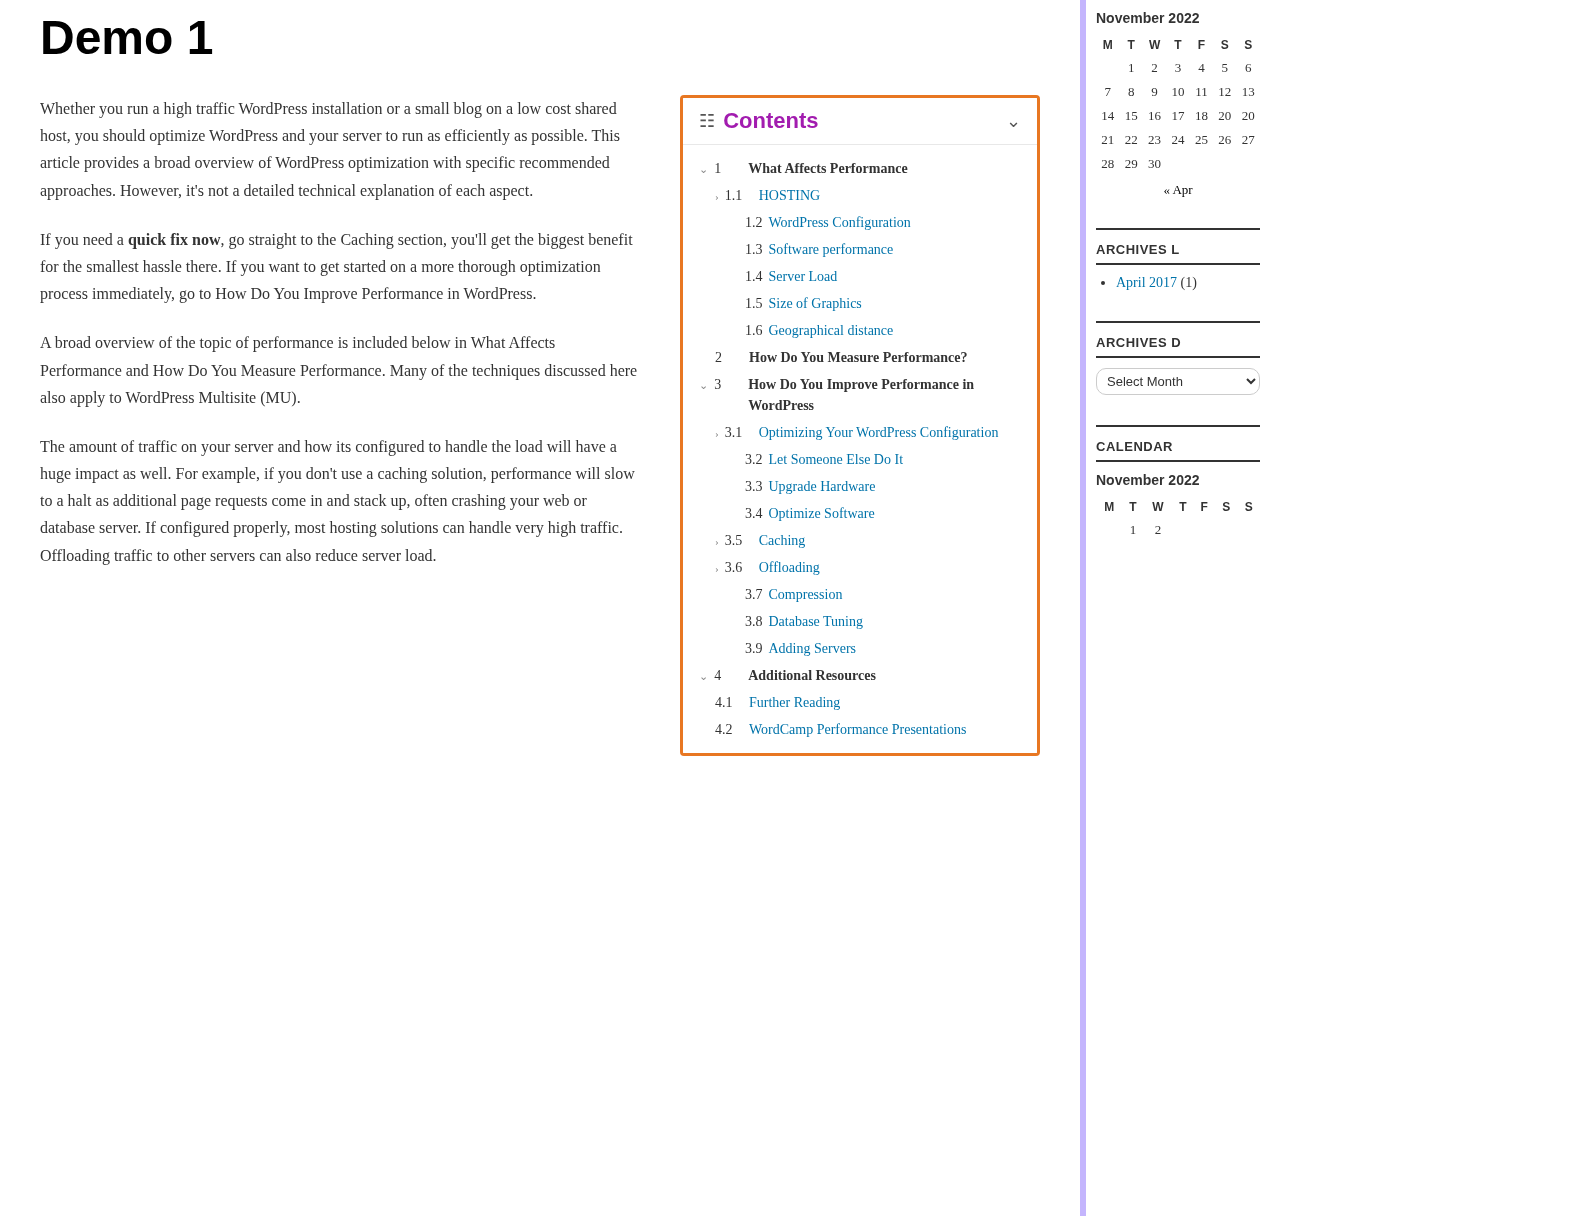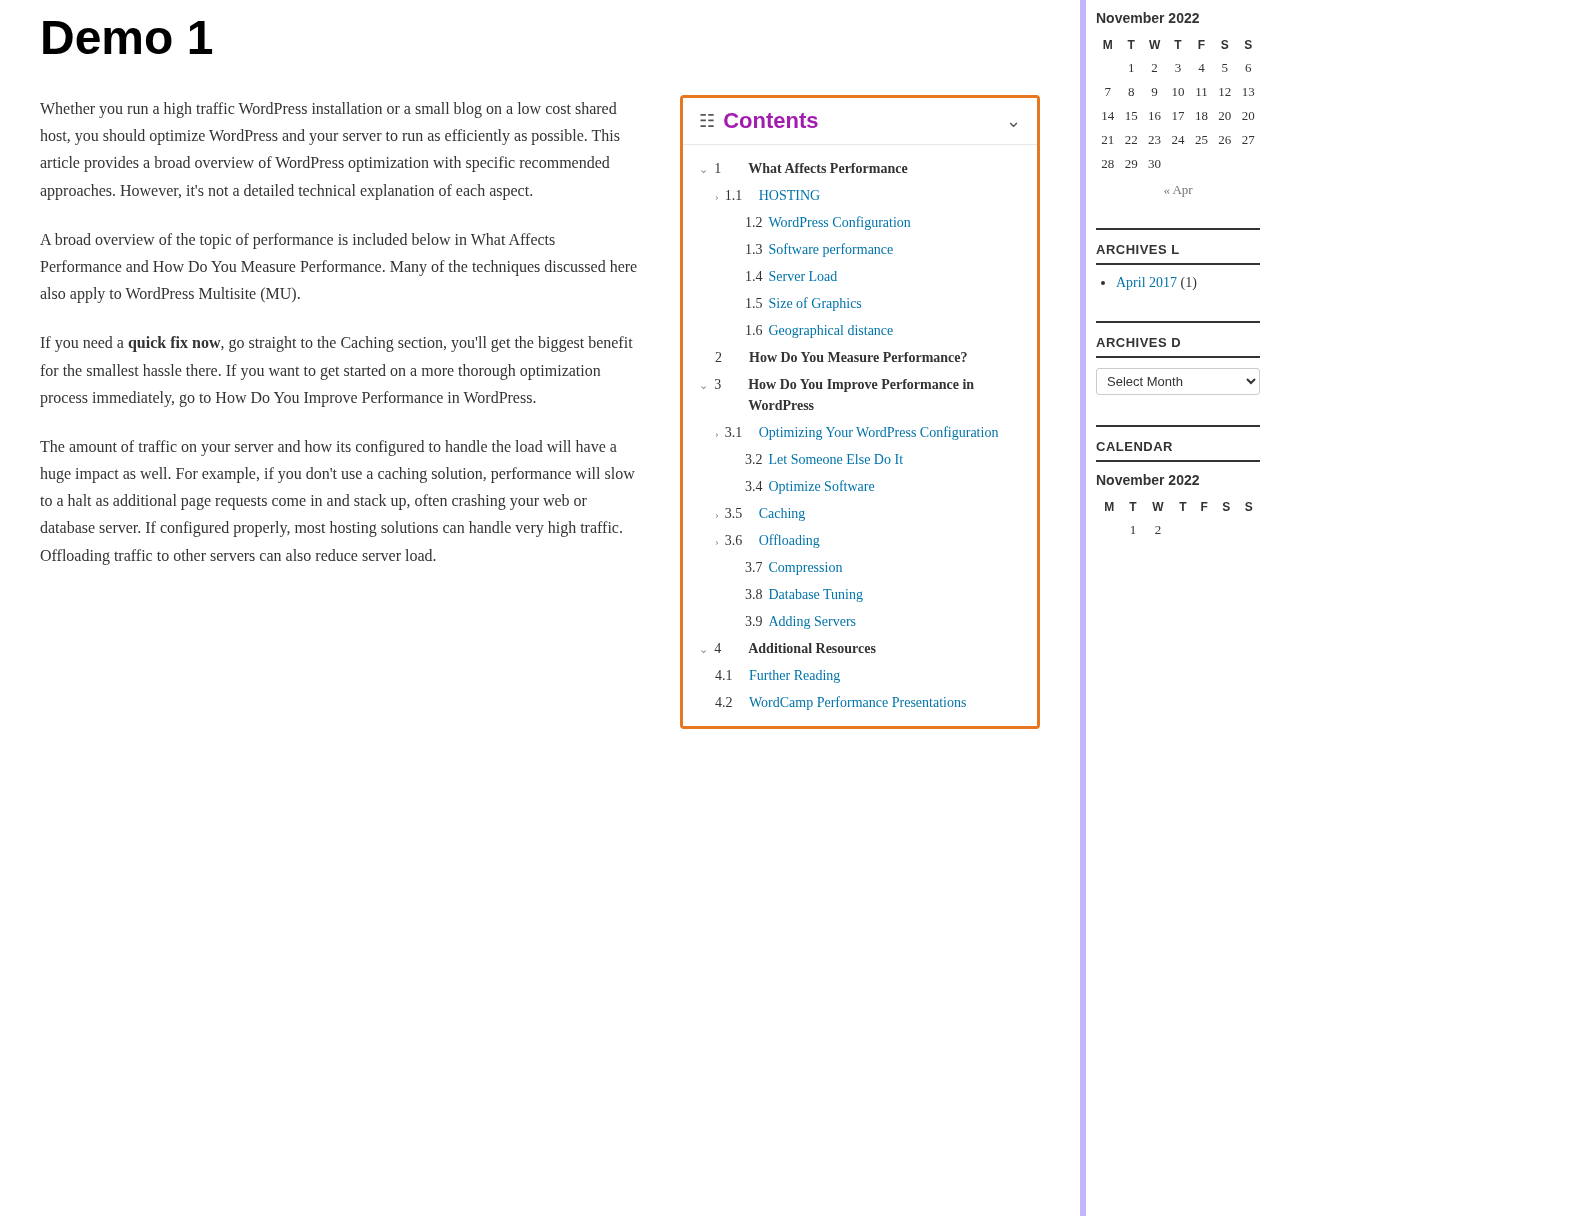--- a/index.html
+++ b/index.html
@@ -178,21 +178,21 @@
       margin-bottom: 8px;
     }
 
     .calendar-nav {
       text-align: center;
       margin-top: 6px;
       font-size: 13px;
     }
 
     .calendar-nav a {
-      color: #737373;
+      color: #000000;
       text-decoration: none;
     }
 
     .archives-label {
       font-family: Arial, sans-serif;
       font-size: 13px;
       font-weight: bold;
       text-transform: uppercase;
       letter-spacing: 0.5px;
       color: #333;
@@ -214,21 +214,21 @@
     .archives-list a {
       color: #0073aa;
       text-decoration: none;
     }
 
     .select-month {
       width: 100%;
       padding: 4px 6px;
       font-size: 13px;
       border: 1px solid #ccc;
-      border-radius: 3px;
+      border-radius: 10px;
       background: #fff;
       color: #333;
       cursor: pointer;
     }
 
     .divider {
       border: none;
       border-top: 2px solid #333;
       margin-bottom: 12px;
     }
@@ -237,23 +237,23 @@
 <body>
 
 <div class="main-content">
   <h1 class="page-title">Demo 1</h1>
 
   <div class="content-layout">
 
     <div class="article-text">
       <p>Whether you run a high traffic WordPress installation or a small blog on a low cost shared host, you should optimize WordPress and your server to run as efficiently as possible. This article provides a broad overview of WordPress optimization with specific recommended approaches. However, it's not a detailed technical explanation of each aspect.</p>
 
+      <p>If you need a <strong>quick fix now</strong>, go straight to the Caching section, you'll get the biggest benefit for the smallest hassle there. If you want to get started on a more thorough optimization process immediately, go to How Do You Improve Performance in WordPress.</p>
+
       <p>A broad overview of the topic of performance is included below in What Affects Performance and How Do You Measure Performance. Many of the techniques discussed here also apply to WordPress Multisite (MU).</p>
-
-      <p>If you need a <strong>quick fix now</strong>, go straight to the Caching section, you'll get the biggest benefit for the smallest hassle there. If you want to get started on a more thorough optimization process immediately, go to How Do You Improve Performance in WordPress.</p>
 
       <p>The amount of traffic on your server and how its configured to handle the load will have a huge impact as well. For example, if you don't use a caching solution, performance will slow to a halt as additional page requests come in and stack up, often crashing your web or database server. If configured properly, most hosting solutions can handle very high traffic. Offloading traffic to other servers can also reduce server load.</p>
     </div>
 
     <div class="toc-box">
       <div class="toc-header">
         <div class="toc-header-left">
           <span class="toc-icon">☷</span>
           <span class="toc-title">Contents</span>
         </div>
@@ -313,20 +313,24 @@
           <span class="toc-chevron">›</span>
           <span class="toc-num">3.1</span>
           <a class="toc-label">Optimizing Your WordPress Configuration</a>
         </div>
 
         <div class="toc-item section-1-2">
           <span class="toc-num" style="padding-left:14px;">3.2</span>
           <a class="toc-label">Let Someone Else Do It</a>
         </div>
 
+        <div class="toc-item section-1-2">
+          <span class="toc-num" style="padding-left:14px;">3.3</span>
+          <a class="toc-label">Upgrade Hardware</a>
+        </div>
 
         <div class="toc-item section-1-2">
           <span class="toc-num" style="padding-left:14px;">3.4</span>
           <a class="toc-label">Optimize Software</a>
         </div>
 
         <div class="toc-item section-1-1">
           <span class="toc-chevron">›</span>
           <span class="toc-num">3.5</span>
           <a class="toc-label">Caching</a>

